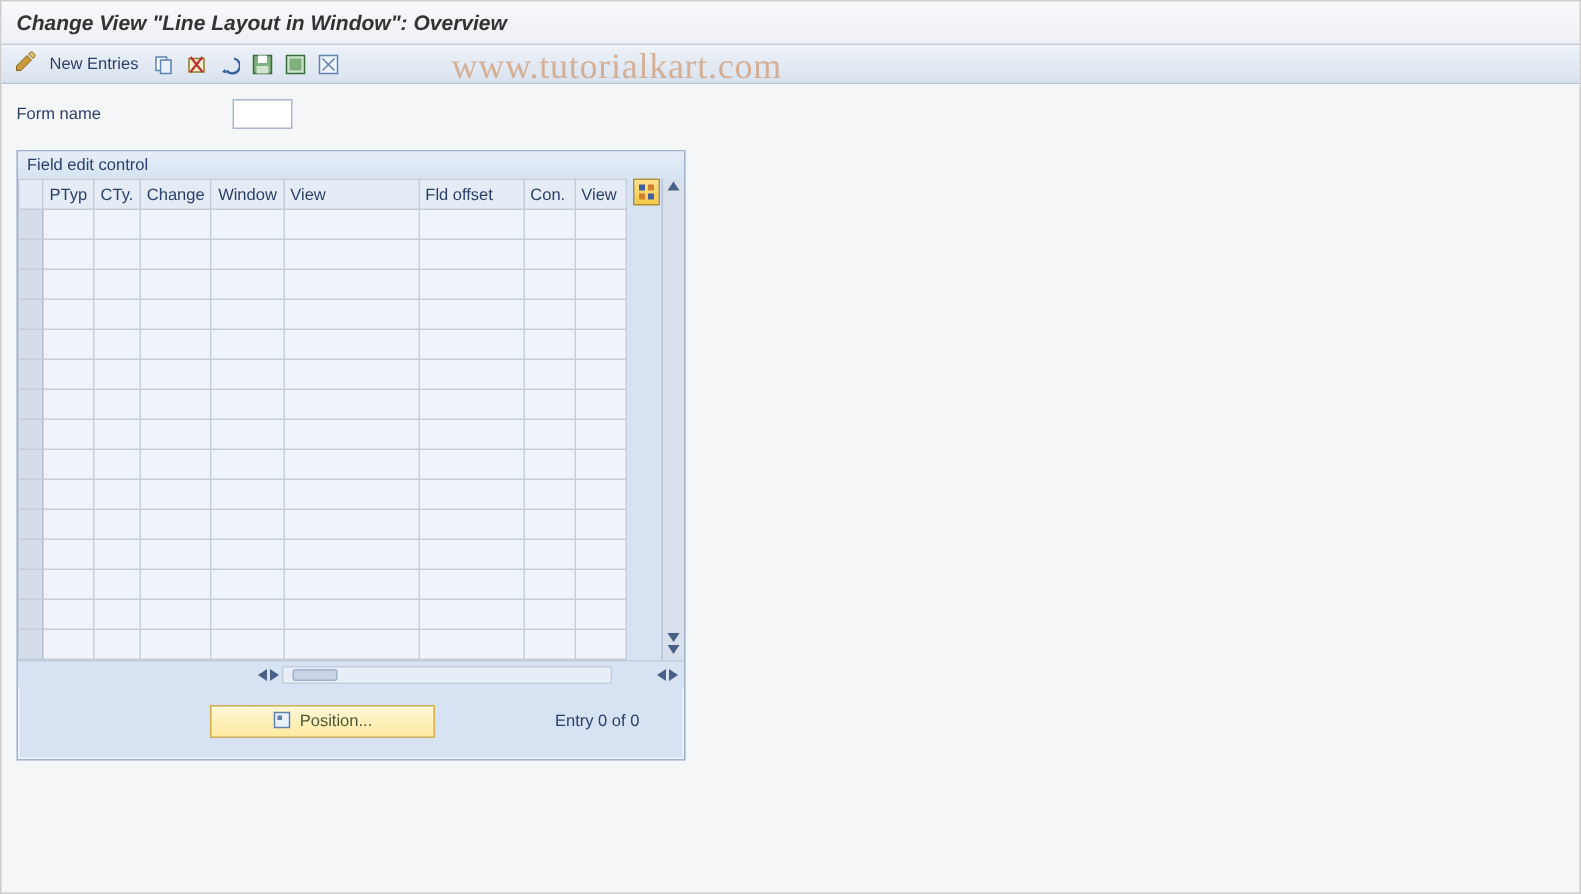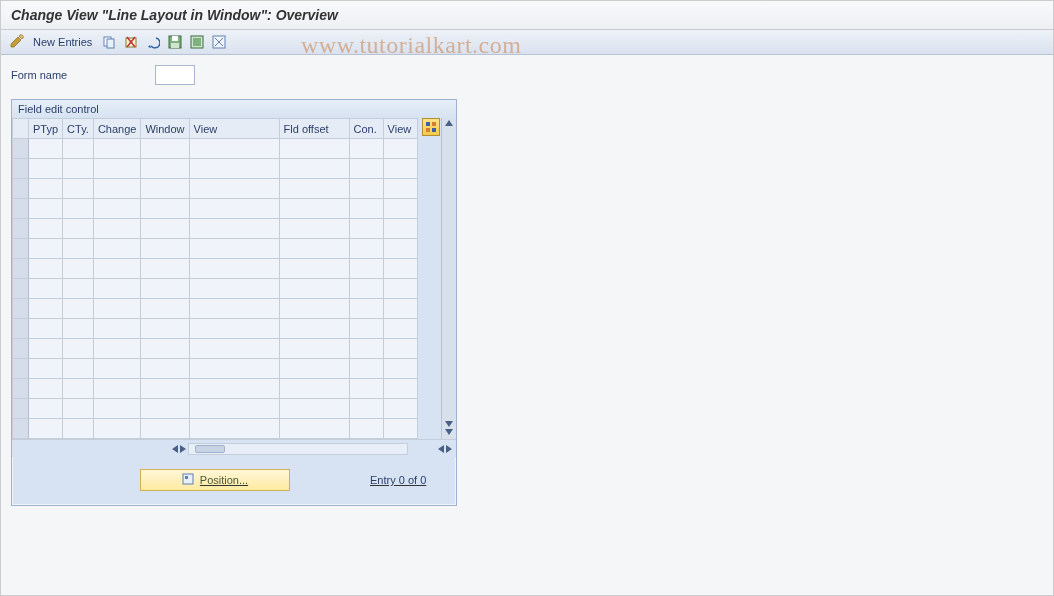--- a/index.html
+++ b/index.html
@@ -143,21 +143,20 @@
     background: #c8d4e4; border:1px solid #9fb2ce; border-radius:2px;
   }
   .hscroll-outer {
     display:flex; align-items:center; gap:2px; margin-left:auto; margin-right:4px;
   }
   .hscroll-outer .left { border-top:4px solid transparent;border-bottom:4px solid transparent;border-right:6px solid #4a5f85;}
   .hscroll-outer .right { border-top:4px solid transparent;border-bottom:4px solid transparent;border-left:6px solid #4a5f85;}
   .footer-row {
     display:flex; align-items:center; padding: 12px 8px 14px 8px;
     gap: 80px;
-    text-decoration: underline;
   }
   .position-btn {
     margin-left: 120px;
     width: 150px; height: 22px;
     background: linear-gradient(#fff7d8,#ffeaa0);
     border: 1px solid #d0b050;
     color: #4a5838;
     display:flex; align-items:center; justify-content:center;
     gap:6px;
     cursor:pointer;

